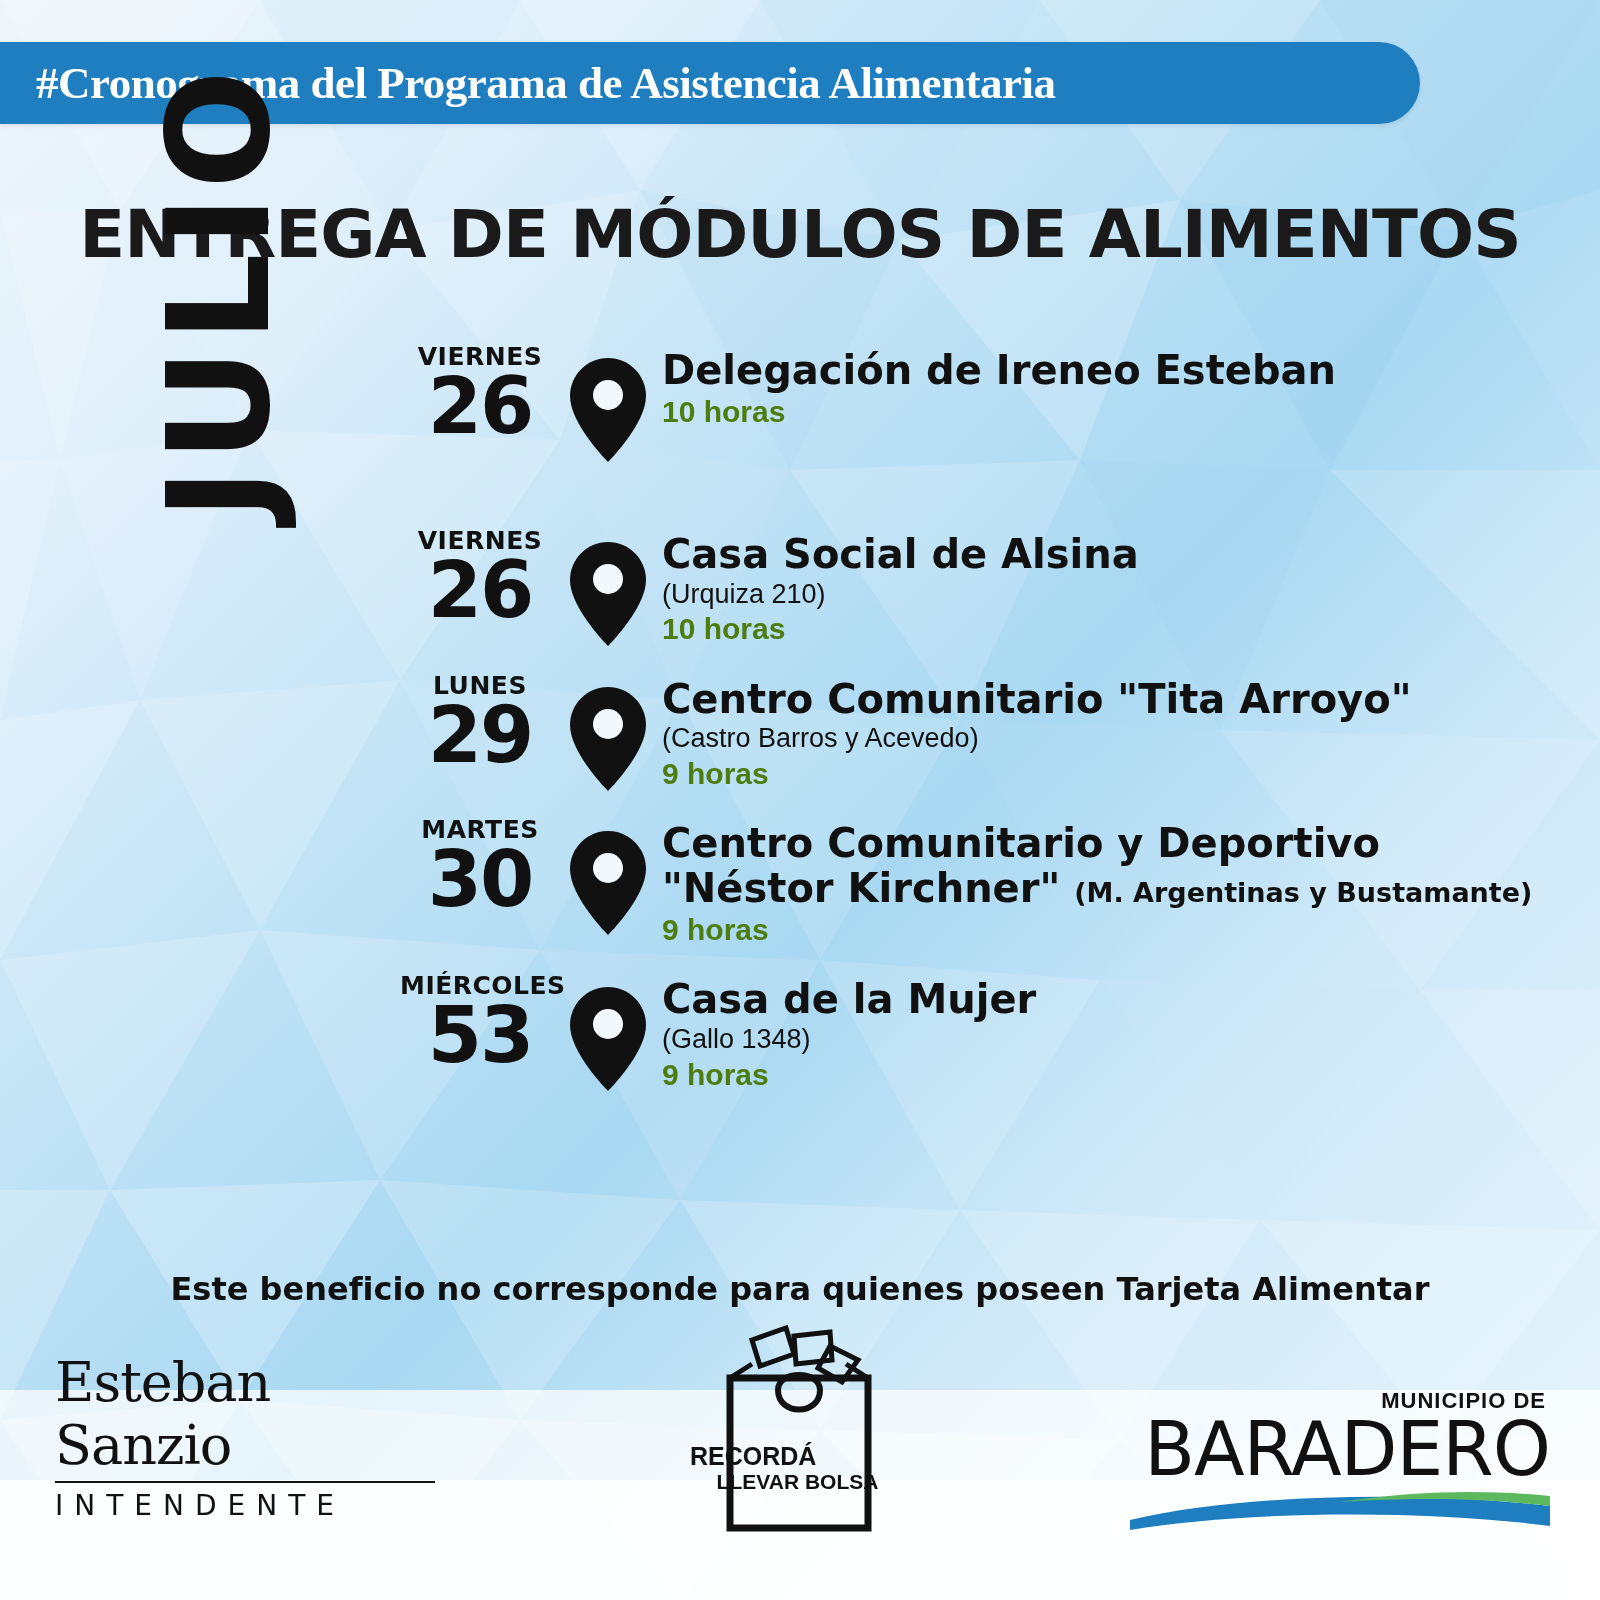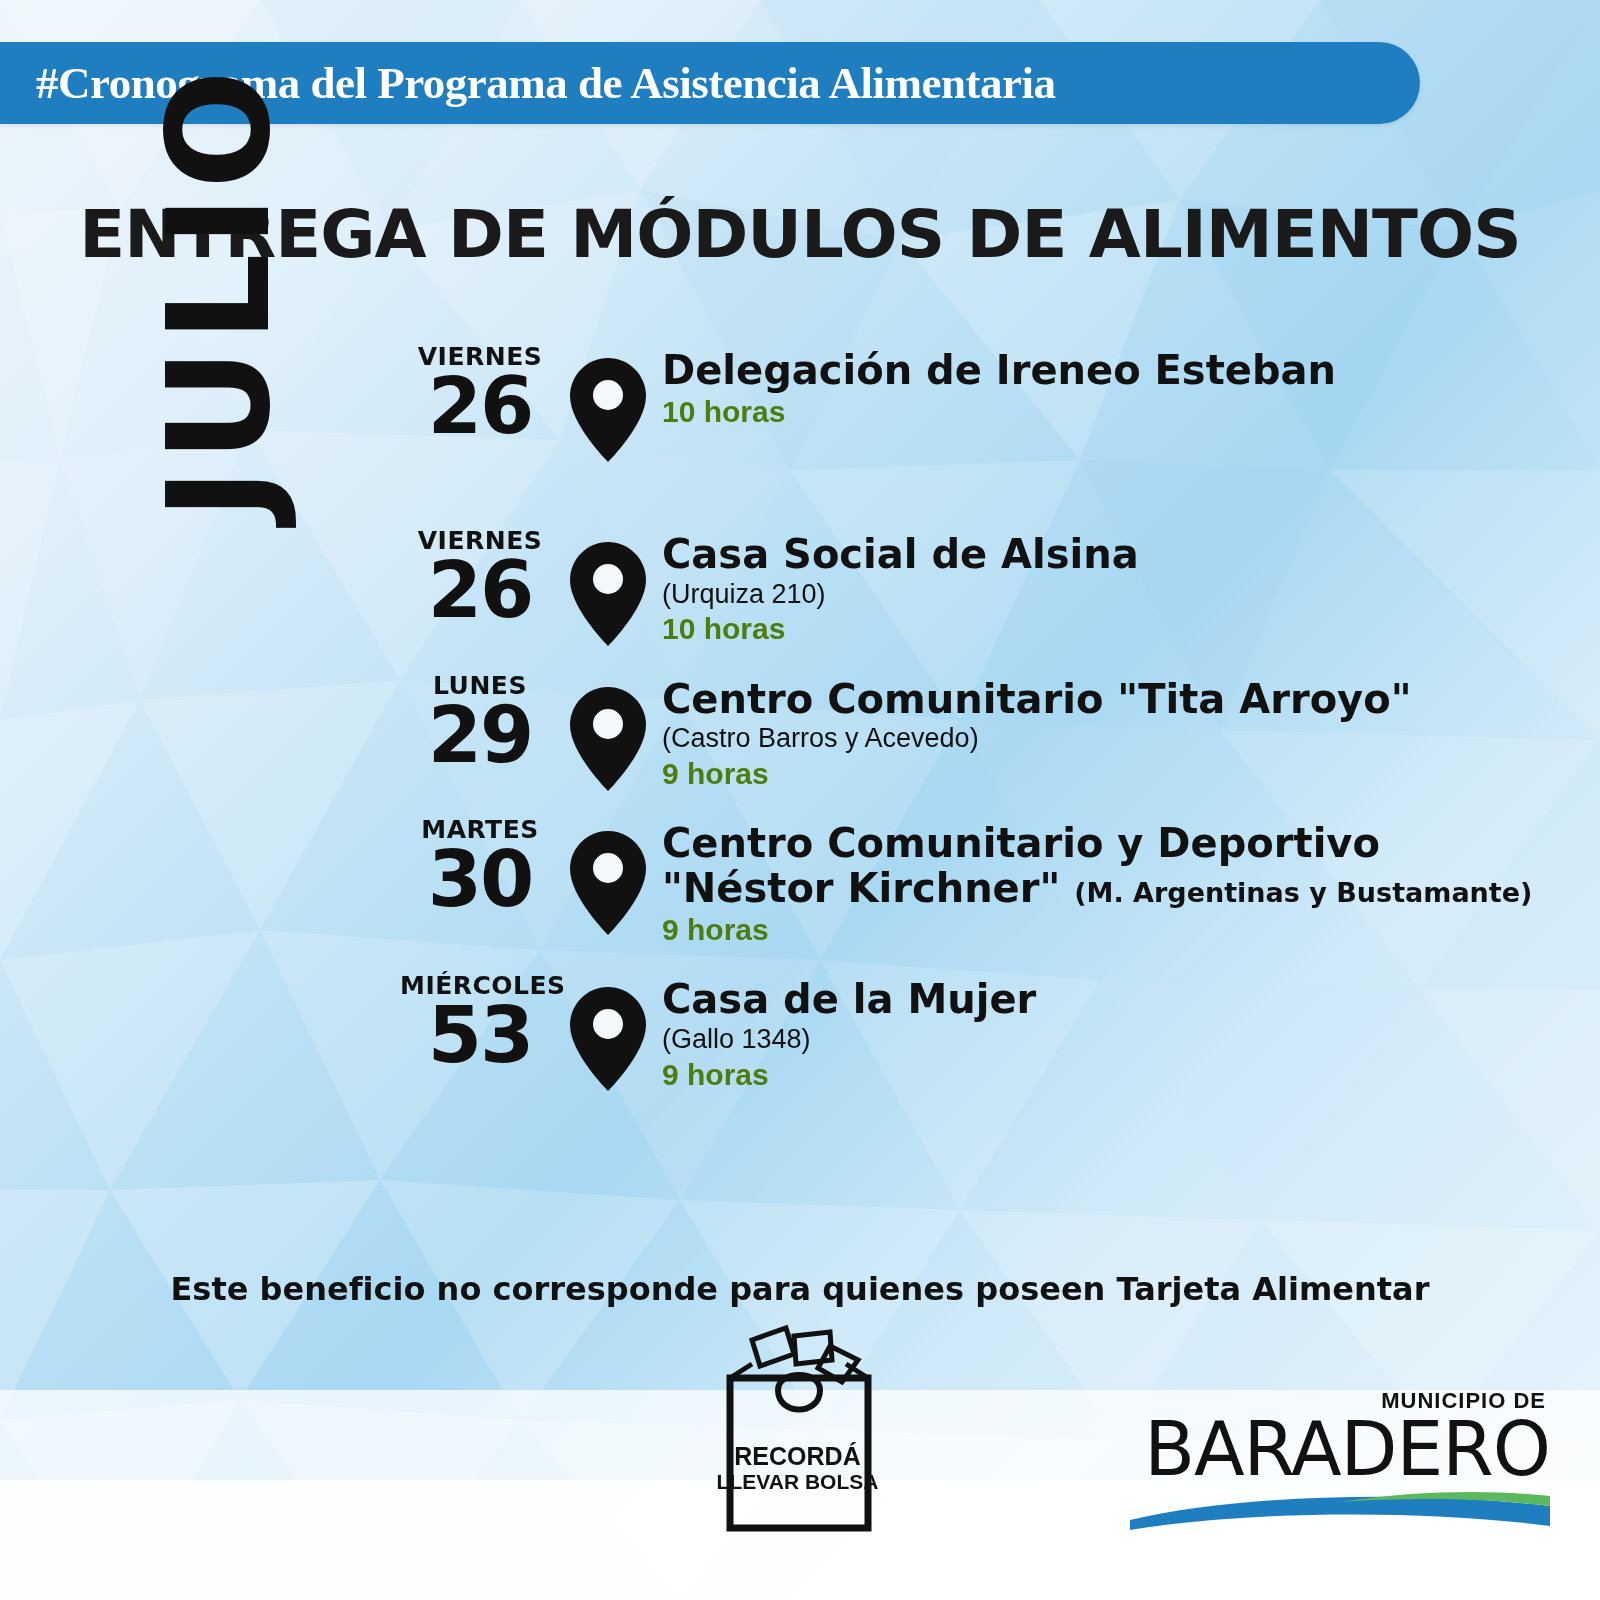--- a/index.html
+++ b/index.html
@@ -66,21 +66,21 @@
     position:absolute;top:1270px;left:0;width:1600px;text-align:center;
     font-size:32px;font-weight:bold;color:#111;font-family:"DejaVu Sans", sans-serif;
   }
   
   .footer{position:absolute;left:0;bottom:0;width:1600px;height:260px;}
   .sig{position:absolute;left:55px;bottom:78px;width:400px;}
   .sig .name{font-size:54px;color:#111;font-family:"DejaVu Serif", serif;letter-spacing:-1px;}
   .sig .rule{width:380px;height:2px;background:#111;margin:4px 0 6px 0;}
   .sig .role{font-size:28px;color:#111;letter-spacing:11px;font-family:"DejaVu Sans", sans-serif;}
   .bag{position:absolute;left:690px;bottom:60px;width:215px;height:220px;}
-  .bag .l1{position:absolute;left:0;right:0;top:122px;text-align:center;font-size:25px;font-weight:bold;color:#111;}
+  .bag .l1{position:absolute;left:0;right:0;top:122px;text-align:left;font-size:25px;font-weight:bold;color:#111;}
   .bag .l2{position:absolute;left:0;right:0;top:150px;text-align:center;font-size:21px;font-weight:bold;color:#111;}
   .muni{position:absolute;right:50px;bottom:70px;width:480px;text-align:right;}
   .muni .top{font-size:22px;font-weight:bold;color:#111;letter-spacing:1px;text-align:right;padding-right:4px;}
   .muni .big{font-size:74px;font-weight:normal;color:#111;letter-spacing:-1px;line-height:.95;font-family:"DejaVu Sans", sans-serif;}
   .muni .swoosh{margin-top:6px;height:34px;position:relative;}
 </style>
 </head>
 <body>
 
 <div id="bg">
@@ -237,20 +237,25 @@
       <div class="hours">9 horas</div>
     </div>
   </div>
 
 </div>
 
 <div class="note">Este beneficio no corresponde para quienes poseen Tarjeta Alimentar</div>
 
 <div class="footer">
 
+  <div class="sig">
+    <div class="name">Esteban Sanzio</div>
+    <div class="rule"></div>
+    <div class="role">INTENDENTE</div>
+  </div>
 
   <div class="bag">
     <svg width="215" height="220" viewBox="0 0 215 220">
       <path d="M62 20 L96 8 L104 34 L70 46 Z" fill="none" stroke="#111" stroke-width="5"></path>
       <path d="M104 16 L140 12 L142 40 L106 44 Z" fill="none" stroke="#111" stroke-width="5"></path>
       <path d="M140 26 L168 40 L152 62 L128 48 Z" fill="none" stroke="#111" stroke-width="5"></path>
       <path d="M40 58 H178 V208 H40 Z" fill="none" stroke="#111" stroke-width="7"></path>
       <path d="M40 58 L62 44 M178 58 L156 44" stroke="#111" stroke-width="5" fill="none"></path>
       <path d="M88 70 c0 -20 42 -20 42 0 c0 26 -42 26 -42 0" fill="none" stroke="#111" stroke-width="6"></path>
     </svg>

